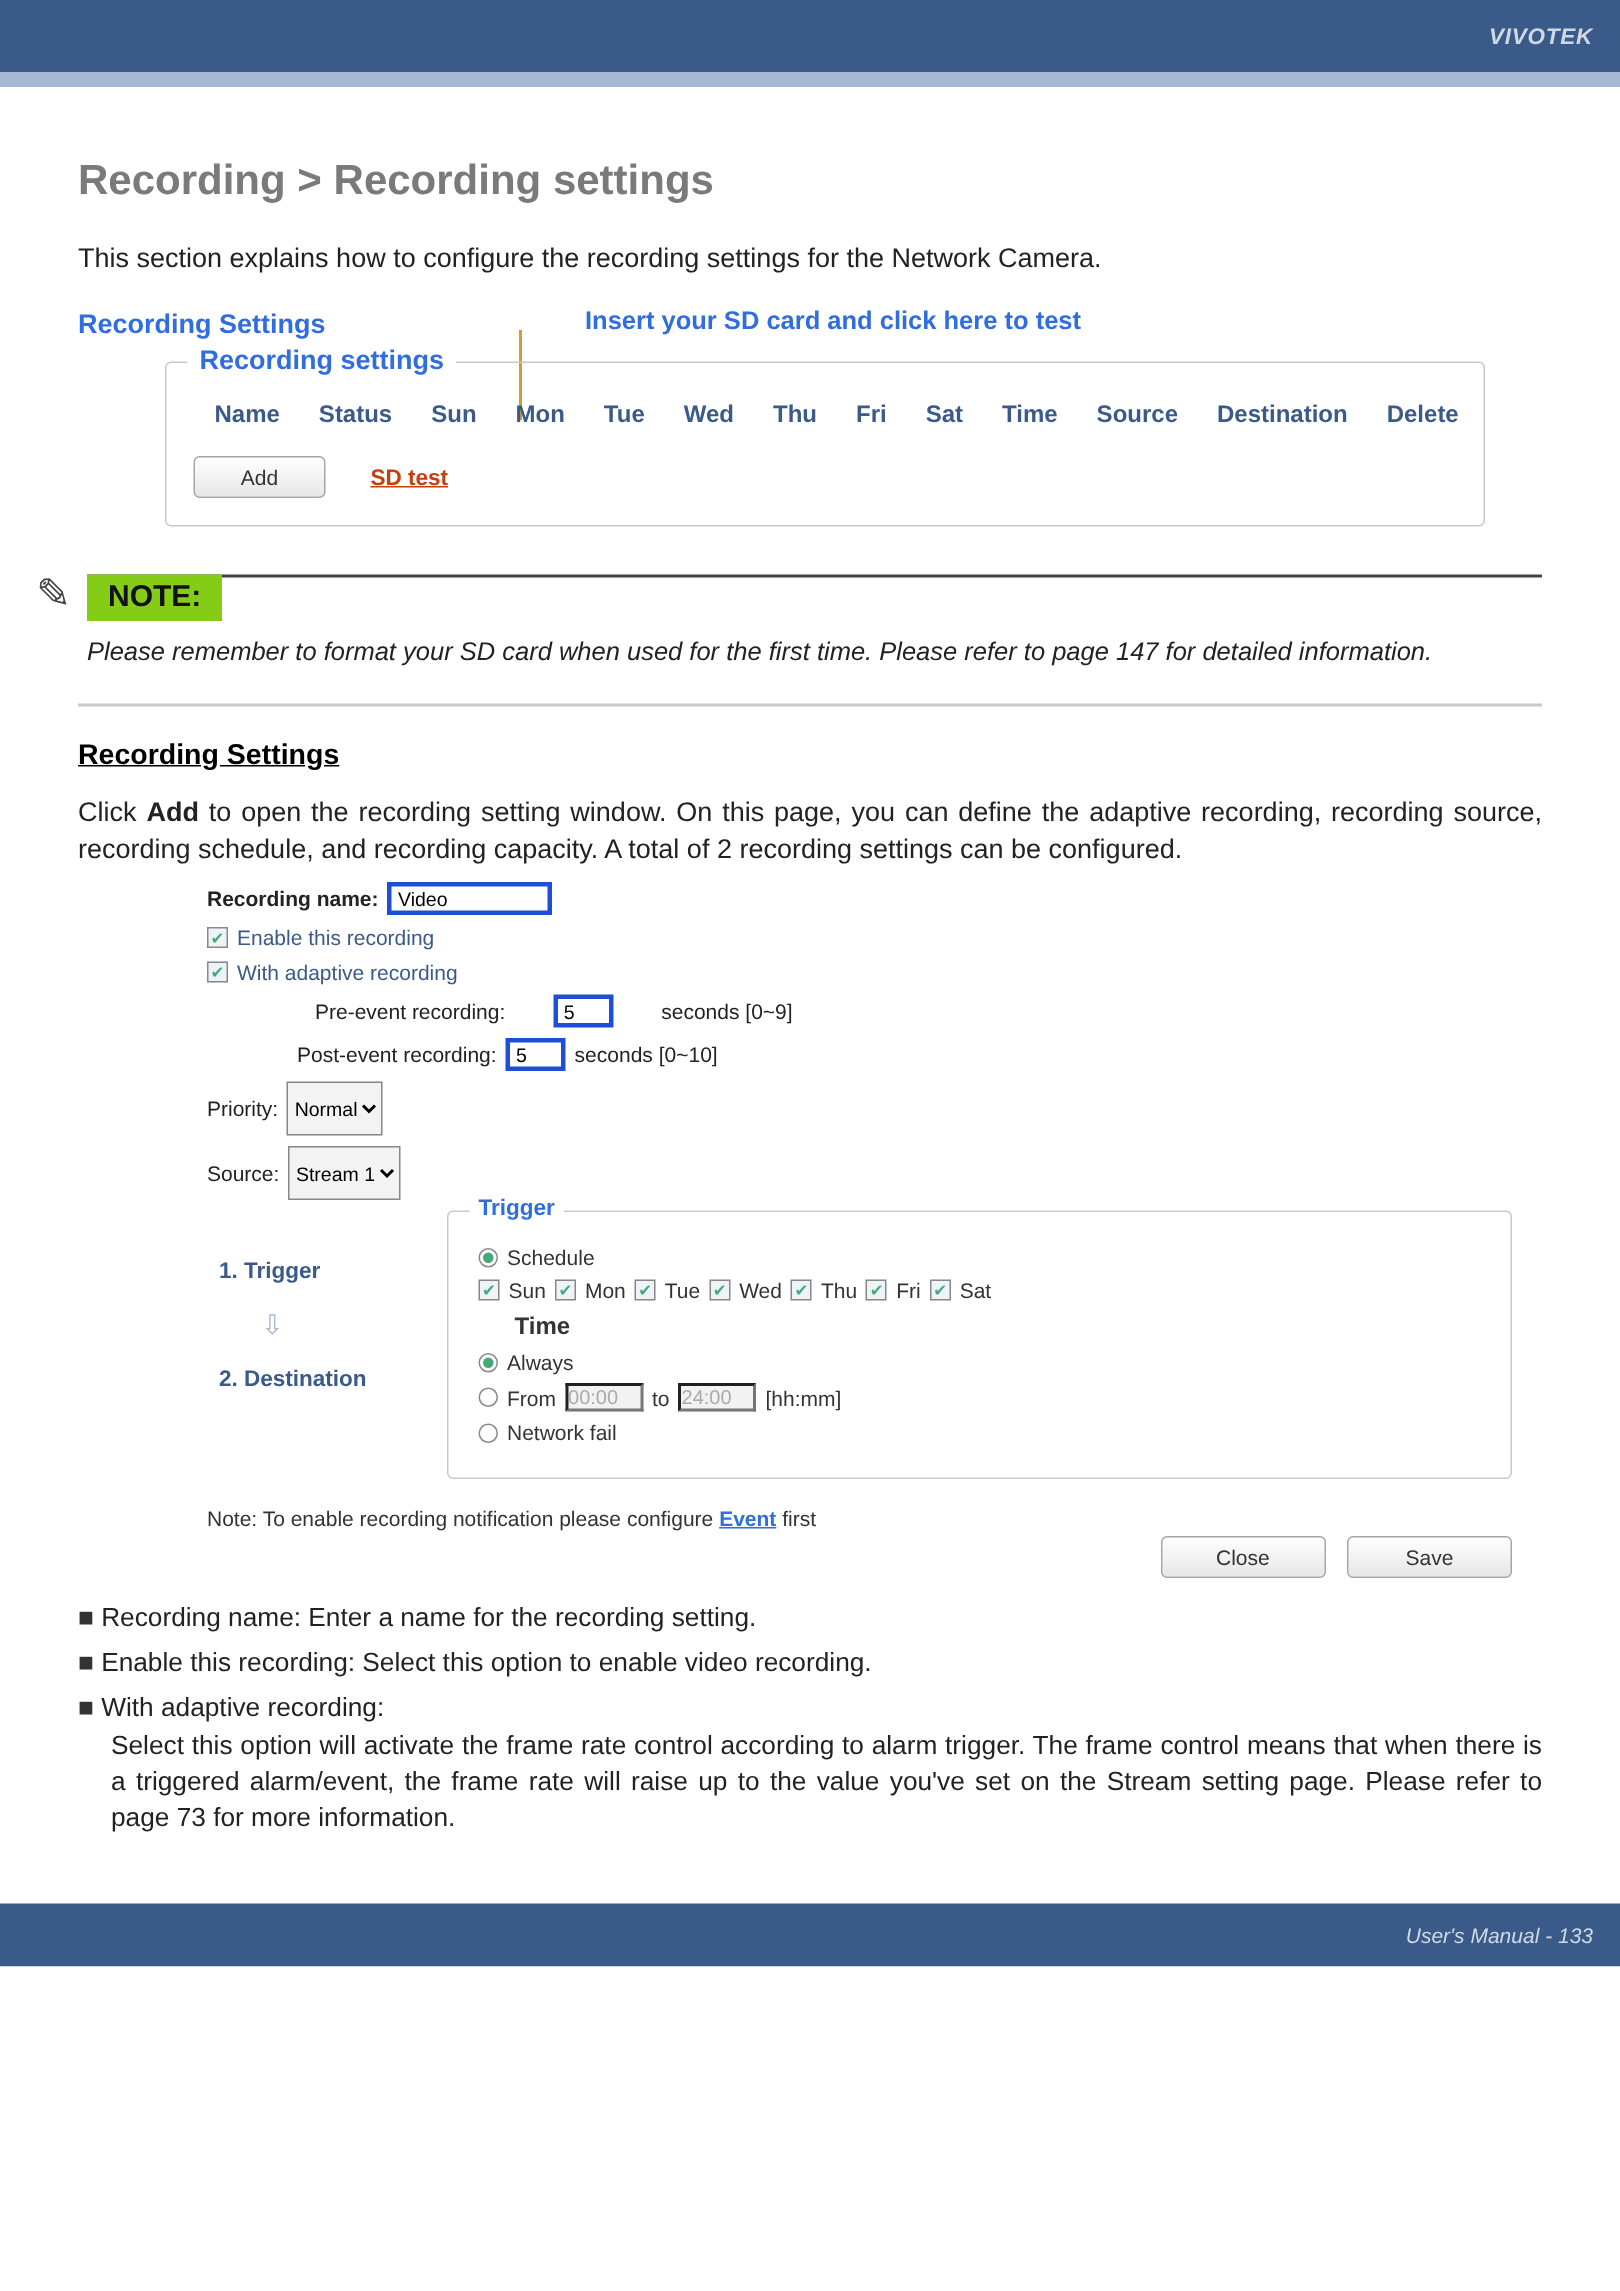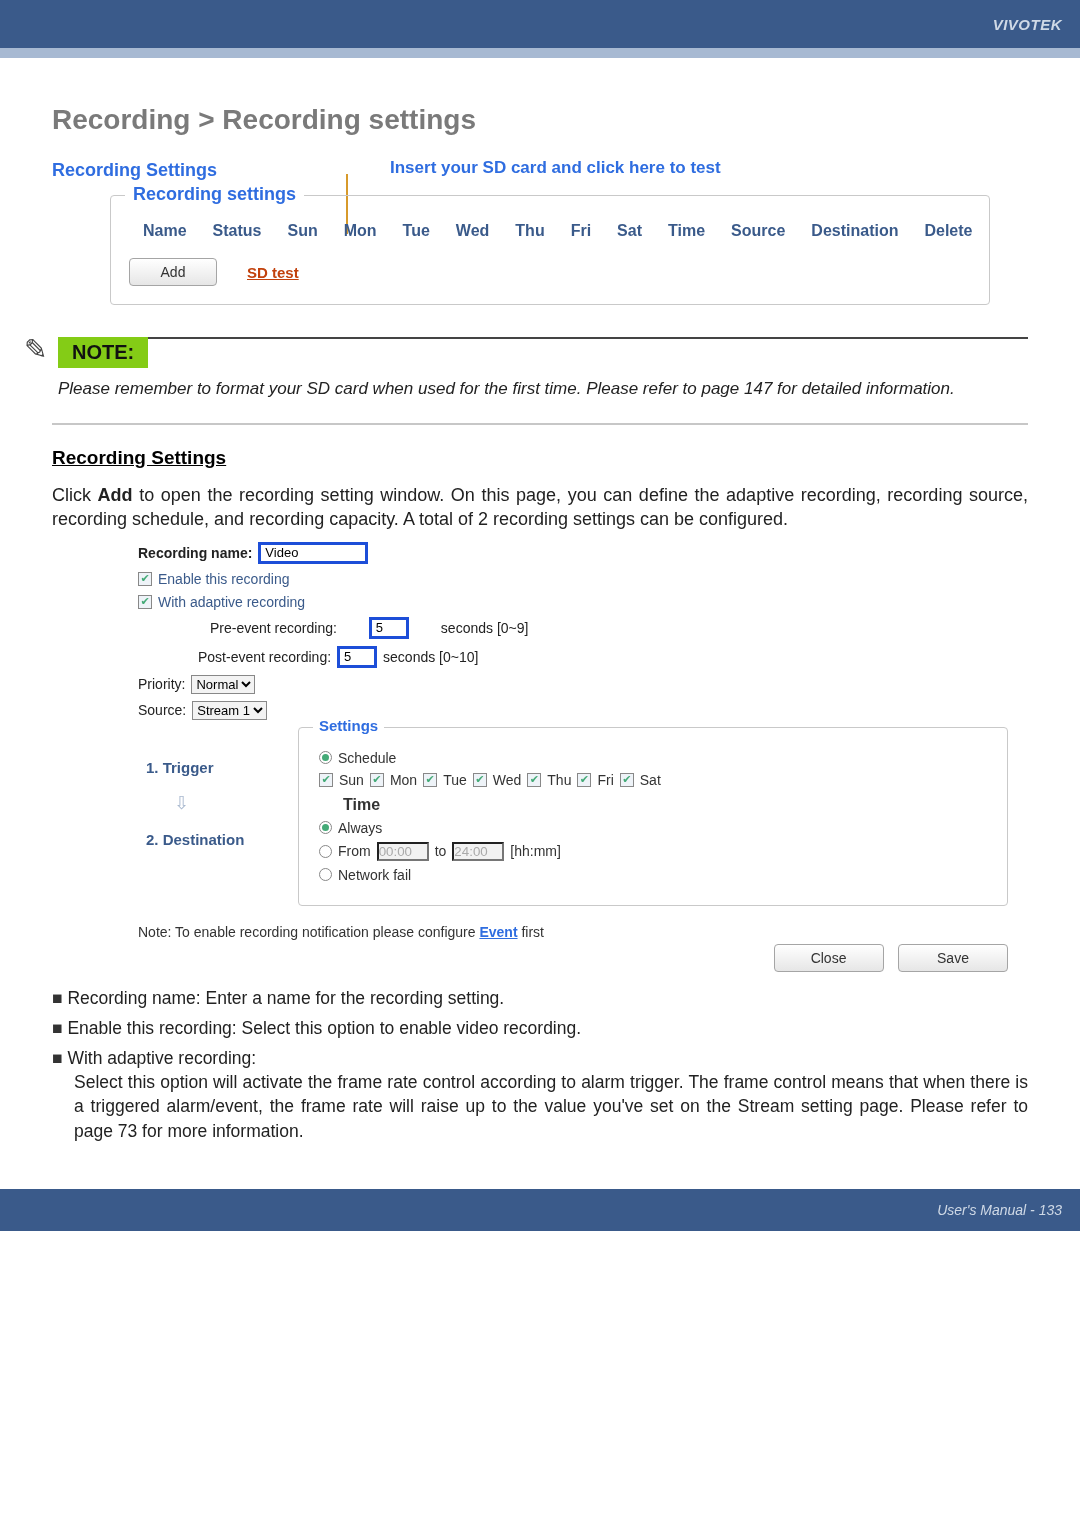--- a/index.html
+++ b/index.html
@@ -50,21 +50,21 @@
 
 h4.under { font-size: 19px; font-weight: bold; text-decoration: underline; margin-bottom: 14px; }
 p.body { font-size: 18px; color: #222; line-height: 1.36; text-align: justify; }
 
 
 .dlg { margin: 10px 0 0 86px; width: 870px; }
 .dlg-row { font-size: 14px; color: #3a5a8a; margin: 7px 0; display: flex; align-items: center; gap: 6px; }
 .dlg-row.black { color: #222; }
 .dlg-row input[type=text] { border: 3px solid #1d4ed8; height: 22px; padding: 0 4px; font-size: 13px; }
 .chk { width: 14px; height: 14px; border: 1px solid #888; background: #eef3f8; display: inline-flex; align-items: center; justify-content: center; font-size: 11px; color: #4a7; }
-.sel { border: 1px solid #888; height: 19px; font-size: 13px; background: #f3f3f3; }
+.sel { border: 1px solid #888; height: 36px; font-size: 13px; background: #f3f3f3; }
 
 .trigger-wrap { display: flex; gap: 10px; margin-top: 6px; }
 .side-steps { width: 150px; padding-top: 10px; }
 .step { color: #3a5a8a; font-weight: bold; font-size: 15px; padding: 22px 0 22px 8px; }
 .arrow { color: #a9b9cf; font-size: 18px; padding-left: 36px; line-height: .6; }
 
 .trig-box {
   flex: 1; border: 1px solid #c9c9c9; border-radius: 4px; position: relative;
   padding: 16px 20px 16px 20px;
 }
@@ -102,20 +102,21 @@
 <body>
 
 <div class="topbar">
   <span class="brand">VIVOTEK</span>
 </div>
 <div class="topstripe"></div>
 
 <div class="page">
 
   <h2 class="sect">Recording &gt; Recording settings</h2>
+  <p class="intro">This section explains how to configure the recording settings for the Network Camera.</p>
 
   <div style="position:relative;">
     <h3 class="sub">Recording Settings</h3>
     <div style="position:absolute; left:330px; top:-2px;">
       <span class="callout">Insert your SD card and click here to test</span>
     </div>
     <div class="pointer" style="left:294px; top:14px; height:60px;"></div>
   </div>
 
   <div class="fieldset">
@@ -190,21 +191,21 @@
       <select class="sel"><option>Stream 1</option></select>
     </div>
 
     <div class="trigger-wrap">
       <div class="side-steps">
         <div class="step">1.  Trigger</div>
         <div class="arrow">⇩</div>
         <div class="step">2.  Destination</div>
       </div>
       <div class="trig-box">
-        <span class="legend2">Settings</span>
+        <span class="legend2">Trigger</span>
 
         <div class="ritem">
           <span class="radio on"></span>
           <span>Schedule</span>
         </div>
         <div class="ritem days-row">
           <span class="chk">✔</span>
             <span>Sun</span>
           <span class="chk">✔</span>
             <span>Mon</span>

